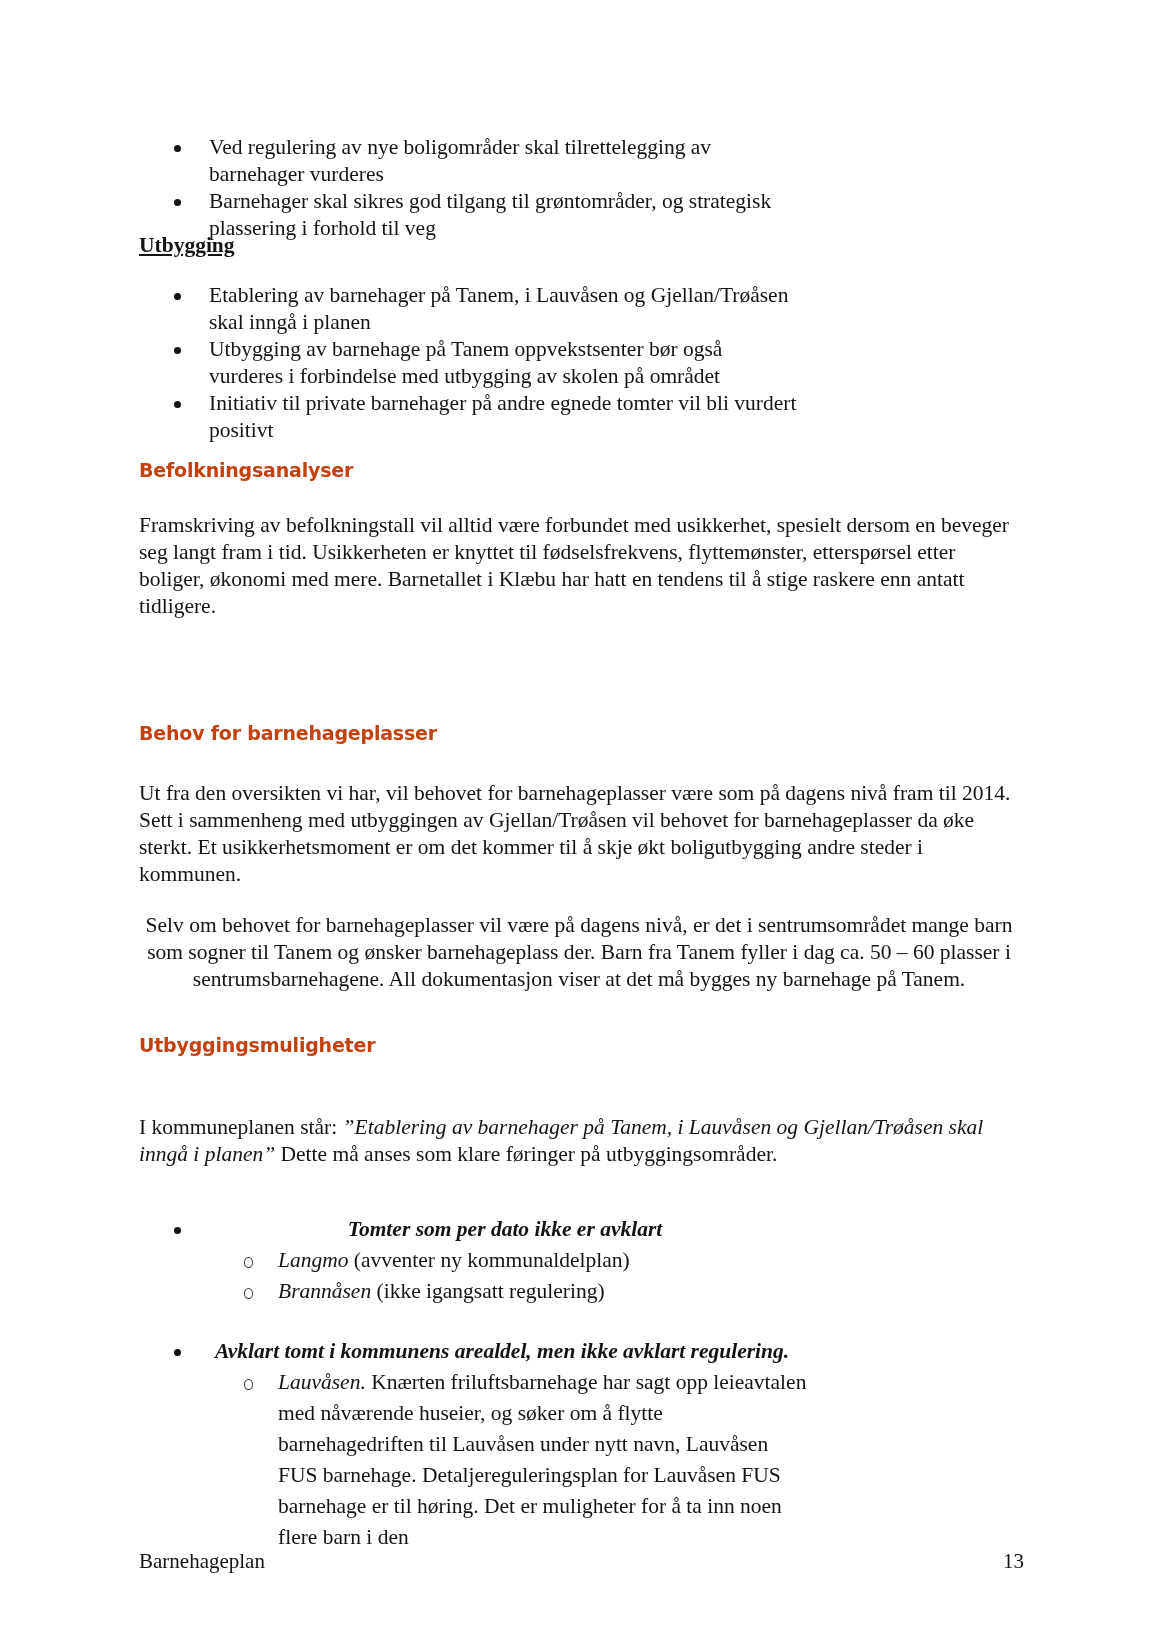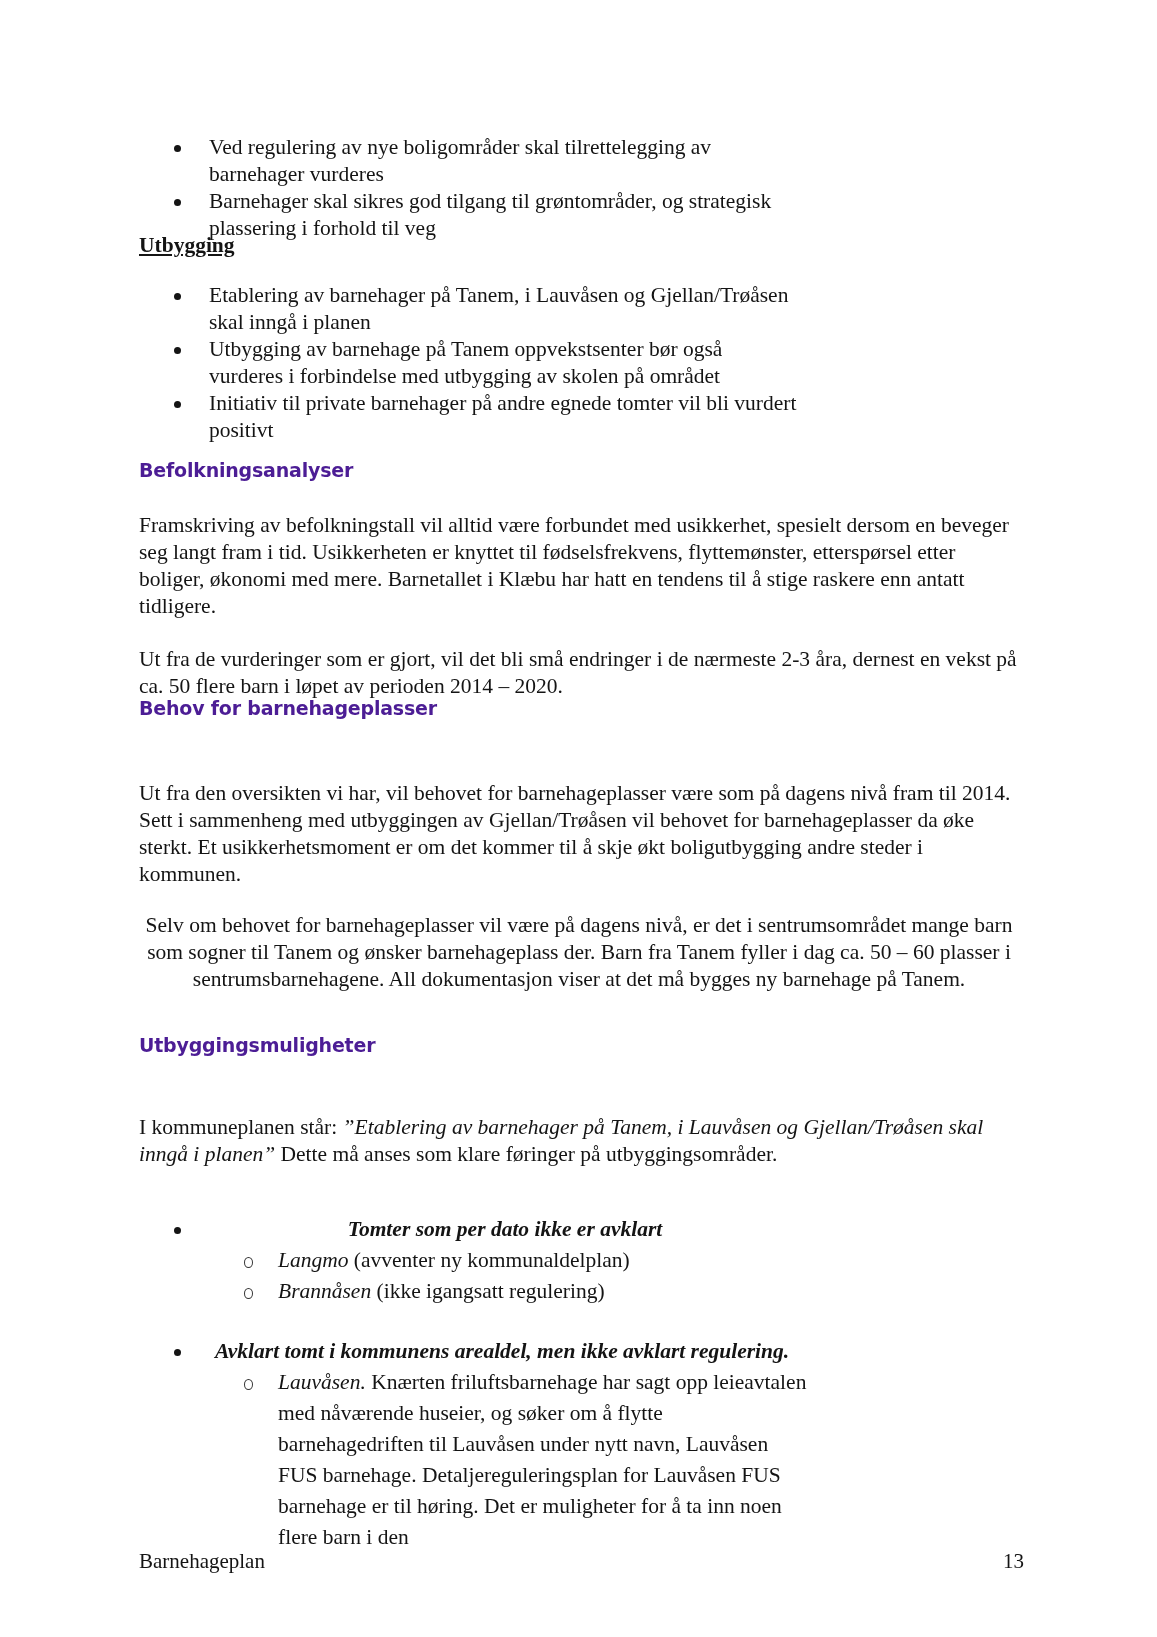--- a/index.html
+++ b/index.html
@@ -7,21 +7,21 @@
       font-family: "Liberation Serif", serif; color: #111; }
     .page { position: absolute; left: 0; top: 0; width: 1157px; height: 1637px; }
     .txt { font-family: "Liberation Serif", serif; font-size: 21.5px; line-height: 27px; color: #141414; }
     .bullet-list { position: absolute; left: 0; width: 941px; }
     .bl-item { position: relative; padding-left: 209px; padding-right: 140px; }
     .bl-dot { position: absolute; left: 174px; top: 11px; width: 7px; height: 7px; border-radius: 50%; background: #141414; }
     .sub-item { position: relative; padding-left: 278px; padding-right: 76px; line-height: 31px; }
     .sub-circ { position: absolute; left: 244px; top: 12px; width: 9px; height: 11px; border: 1.5px solid #333; border-radius: 50%; box-sizing: border-box; }
     .abs { position: absolute; }
     .bold-u { font-weight: bold; text-decoration: underline; }
-    .heading-blue { font-family: "DejaVu Sans", sans-serif; font-weight: bold; font-size: 19px; color: #4c1d95; letter-spacing: -0.2px; }
+    .heading-blue { font-family: "DejaVu Sans", sans-serif; font-weight: bold; font-size: 19px; color: #c2410c; letter-spacing: -0.2px; }
     .para { position: absolute; left: 139px; width: 880px; }
     .para p { margin: 0; }
     em { font-style: italic; }
     .bi { font-weight: bold; font-style: italic; }
     .footer { position: absolute; top: 1549px; font-family: Liberation Serif, serif; font-size: 21px; color: #141414; }
   </style>
 </head>
 <body>
 
 <div class="page">
@@ -51,25 +51,22 @@
     <div class="bl-item">
       <span class="bl-dot"></span>
       <span>Initiativ til private barnehager på andre egnede tomter vil bli vurdert positivt</span>
     </div>
   </div>
 
   <div class="abs heading-blue" style="left:139px; top:459px;">Befolkningsanalyser</div>
   <div class="para txt" style="top:512px;">
     <p>Framskriving av befolkningstall vil alltid være forbundet med usikkerhet, spesielt dersom en beveger seg langt fram i tid. Usikkerheten er knyttet til fødselsfrekvens, flyttemønster, etterspørsel etter boliger, økonomi med mere. Barnetallet i Klæbu har hatt en tendens til å stige raskere enn antatt tidligere.</p>
   </div>
-  <div class="para txt" style="top:646px;">
-    <p>Ut fra de vurderinger som er gjort, vil det bli små endringer i de nærmeste 2-3 åra, dernest en vekst på ca. 50 flere barn i løpet av perioden 2014 – 2020.</p>
-  </div>
 
-  <div class="abs heading-blue" style="left:139px; top:697px;">Behov for barnehageplasser</div>
+  <div class="abs heading-blue" style="left:139px; top:722px;">Behov for barnehageplasser</div>
   <div class="para txt" style="top:780px;">
     <p>Ut fra den oversikten vi har, vil behovet for barnehageplasser være som på dagens nivå fram til 2014. Sett i sammenheng med utbyggingen av Gjellan/Trøåsen vil behovet for barnehageplasser da øke sterkt. Et usikkerhetsmoment er om det kommer til å skje økt boligutbygging andre steder i kommunen.</p>
   </div>
   <div class="para txt" style="top:912px;text-align:center;">
     <p>Selv om behovet for barnehageplasser vil være på dagens nivå, er det i sentrumsområdet mange barn som sogner til Tanem og ønsker barnehageplass der. Barn fra Tanem fyller i dag ca. 50 – 60 plasser i sentrumsbarnehagene. All dokumentasjon viser at det må bygges ny barnehage på Tanem.</p>
   </div>
 
   <div class="abs heading-blue" style="left:139px; top:1034px;">Utbyggingsmuligheter</div>
   <div class="para txt" style="top:1114px;">
     <p><span>I kommuneplanen står: </span><em>”Etablering av barnehager på Tanem, i Lauvåsen og Gjellan/Trøåsen skal inngå i planen”</em><span> Dette må anses som klare føringer på utbyggingsområder.</span></p>

